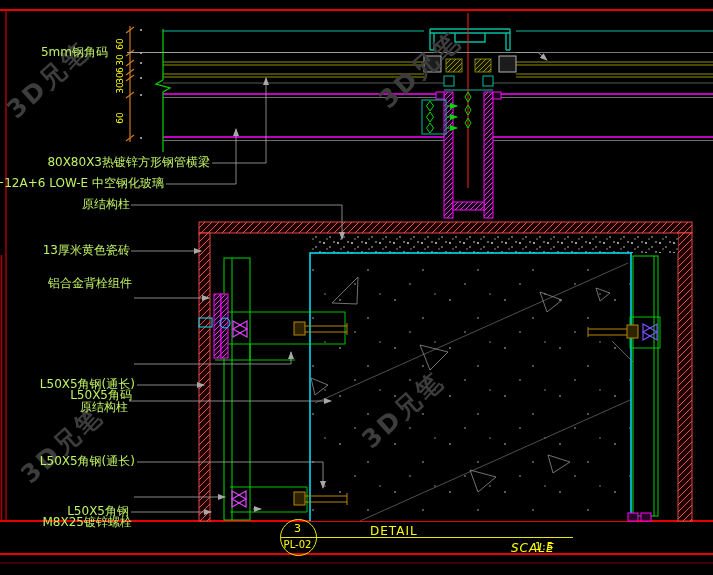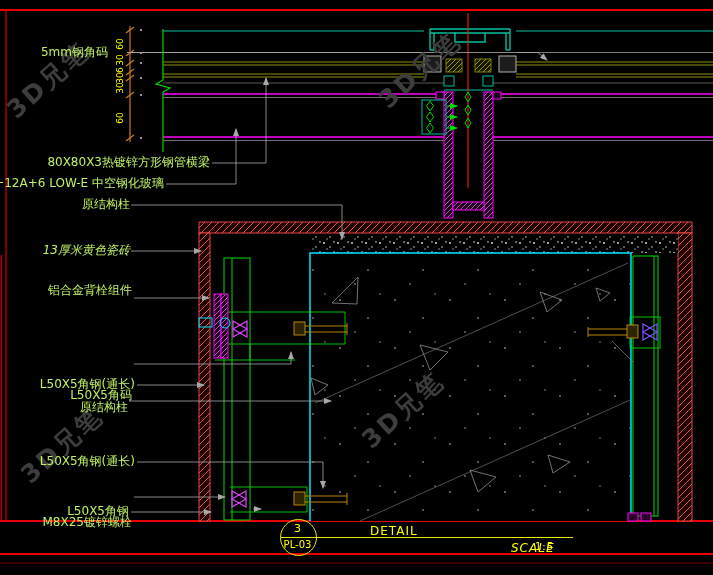--- a/index.html
+++ b/index.html
@@ -270,30 +270,30 @@
 
 <div class="wm" style="left:48px;top:80px;">3D兄笔</div>
 <div class="wm" style="left:420px;top:70px;">3D兄笔</div>
 <div class="wm" style="left:403px;top:410px;">3D兄笔</div>
 <div class="wm" style="left:62px;top:445px;">3D兄笔</div>
 
 <div class="callout" style="right:605px;top:46px;">5mm钢角码</div>
 <div class="callout" style="right:503px;top:156px;">80X80X3热镀锌方形钢管横梁</div>
 <div class="callout" style="right:549px;top:177px;">6+12A+6 LOW-E 中空钢化玻璃</div>
 <div class="callout" style="right:583px;top:198px;">原结构柱</div>
-<div class="callout" style="right:583px;top:244px;font-style:italic;">13厚米黄色瓷砖</div>
-<div class="callout" style="right:581px;top:284px;">铝合金背栓组件</div>
+<div class="callout" style="right:583px;top:244px;">13厚米黄色瓷砖</div>
+<div class="callout" style="right:581px;top:277px;">铝合金背栓组件</div>
 <div class="callout" style="right:581px;top:357px;margin-top:32px;">L50X5角码</div>
 <div class="callout" style="right:578px;top:378px;">L50X5角钢(通长)</div>
 <div class="callout" style="right:585px;top:401px;">原结构柱</div>
 <div class="callout" style="right:578px;top:455px;">L50X5角钢(通长)</div>
 <div class="callout" style="right:581px;top:516px;margin-left:19px;">M8X25镀锌螺栓</div>
 <div class="callout" style="right:584px;top:505px;">L50X5角钢</div>
 
 <div class="tb-line" style="left:281px;top:537px;width:292px;"></div>
 <div class="bubble" style="left:280px;top:519px;width:35px;height:35px;"></div>
 <div class="tb-text" style="left:280px;top:522px;width:35px;text-align:center;font-size:11px;">3</div>
-<div class="tb-text" style="left:278px;top:539px;width:39px;text-align:center;font-size:10px;">PL-03</div>
+<div class="tb-text" style="left:278px;top:539px;width:39px;text-align:center;font-size:10px;">PL-02</div>
 <div class="tb-text" style="left:370px;top:524px;width:62px;font-size:12px;letter-spacing:1px;">DETAIL</div>
 <div class="tb-text" style="left:511px;top:541px;font-size:12px;letter-spacing:1px;font-style:italic;">SCALE</div>
 <div class="tb-text" style="left:535px;top:541px;font-size:10px;letter-spacing:1px;">1:5</div>
 
 </div>
 
 </body></html>

